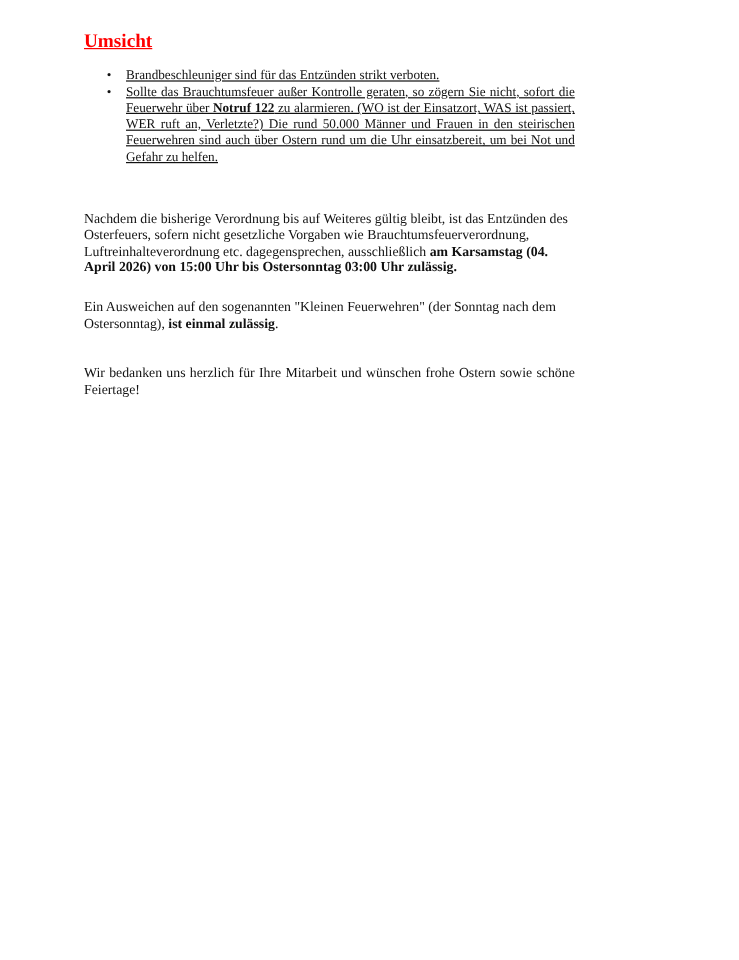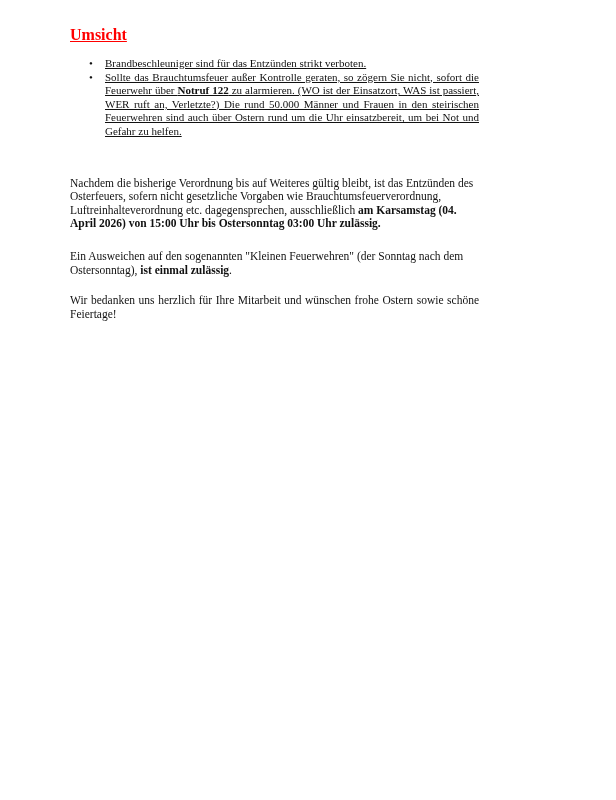--- a/index.html
+++ b/index.html
@@ -48,21 +48,21 @@
   .para {
     margin: 0;
     font-size: 11.5px;
     line-height: 13.6px;
     text-align: left;
   }
   .p-just { text-align: justify; }
   .p1 { margin-top: 38px; }
   .p2 { margin-top: 19px; }
   .p3 { margin-top: 17px; }
-  .p4 { margin-top: 17px; }
+  .p4 { margin-top: 28px; }
   .closing {
     margin: 46px 0 0 0;
     font-size: 11.5px;
     line-height: 13.6px;
     text-align: center;
   }
   .b { font-weight: bold; }
 </style>
 </head>
 <body>

